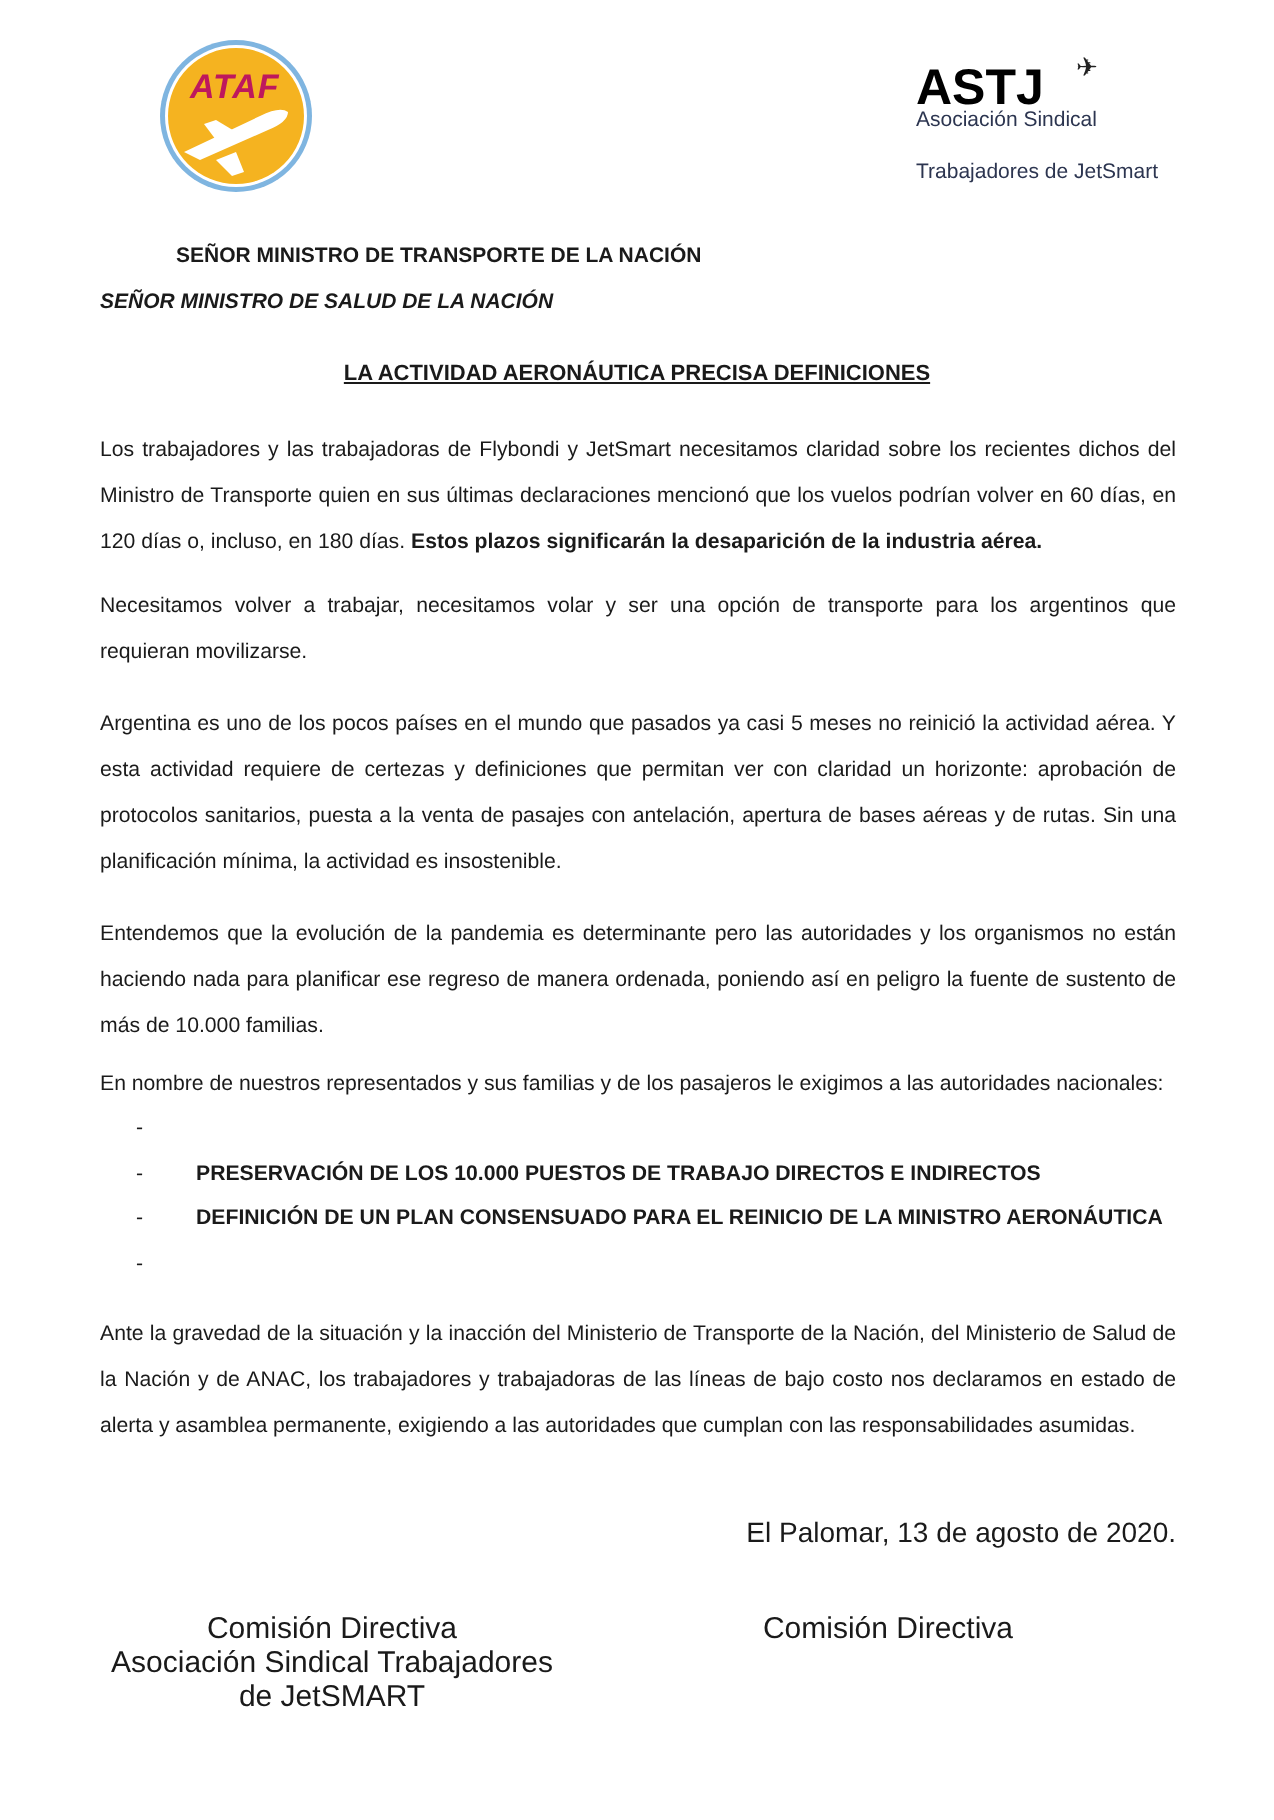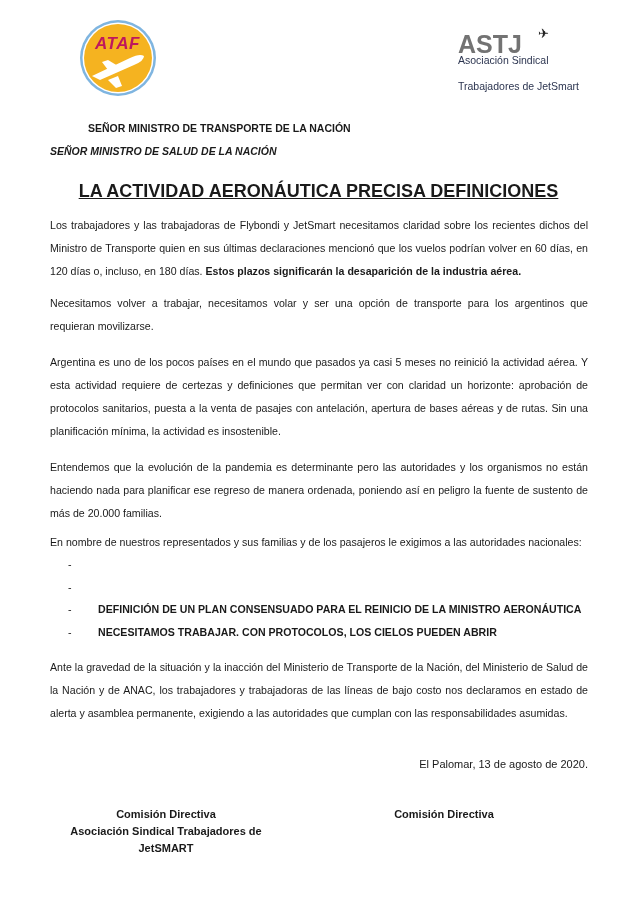--- a/index.html
+++ b/index.html
@@ -1,33 +1,33 @@
 <!DOCTYPE html>
 <html><head>
 <meta charset="utf-8">
 <style>
   html, body { margin:0; padding:0; background:#ffffff; }
   body { width:637px; height:910px; position:relative; overflow:hidden;
          font-family:"Liberation Sans", sans-serif; color:#1a1a1a; }
   .logo-ataf { position:absolute; left:78px; top:18px; width:80px; height:80px; }
   .logo-astj { position:absolute; left:458px; top:26px; width:130px; height:70px; }
-  .astj-title { position:absolute; left:0; top:4px; font-size:25px; font-weight:bold; color:#737373; letter-spacing:0px; }
+  .astj-title { position:absolute; left:0; top:4px; font-size:25px; font-weight:bold; color:#000000; letter-spacing:0px; }
   .astj-plane { position:absolute; left:80px; top:0px; font-size:13px; color:#222; }
   .astj-line { position:absolute; left:0; font-size:10.5px; color:#2c3550; white-space:nowrap; }
   .addr { position:absolute; left:50px; font-size:10.5px; font-weight:bold; }
   .title { position:absolute; left:0; width:637px; top:181px; text-align:center;
-           font-size:18px; font-weight:bold; text-decoration:underline; }
+           font-size:11px; font-weight:bold; text-decoration:underline; }
   .para { position:absolute; left:50px; width:538px; font-size:10.6px; line-height:23px;
           text-align:justify; }
   .list { position:absolute; left:50px; width:560px; font-size:10.6px; }
   .list-item { height:22.5px; line-height:22.5px; display:flex; }
   .dash { width:48px; padding-left:18px; box-sizing:border-box; }
   .list-item .txt { font-weight:bold; }
-  .date { position:absolute; right:49px; top:758px; font-size:11px; }
-  .sig { position:absolute; top:806px; font-size:11px; text-align:center; line-height:17px;font-weight:bold; }
+  .date { position:absolute; right:49px; top:758px; font-size:14px; }
+  .sig { position:absolute; top:806px; font-size:15px; text-align:center; line-height:17px; }
 </style>
 </head>
 <body>
 
 <div class="logo-ataf">
   <svg width="80" height="80" viewBox="0 0 80 80">
     <circle cx="40" cy="40" r="38" fill="#7fb5e0"></circle>
     <circle cx="40" cy="40" r="35.5" fill="#ffffff"></circle>
     <circle cx="40" cy="40" r="34" fill="#f5b320"></circle>
     <path d="M14 58 L52 40 Q62 35 66 38 Q66 43 56 47 L22 62 Z" fill="#ffffff"></path>
@@ -49,37 +49,37 @@
 
 <div class="title">LA ACTIVIDAD AERONÁUTICA PRECISA DEFINICIONES</div>
 
 <div class="para" style="top:214px;">
   <span>Los trabajadores y las trabajadoras de Flybondi y JetSmart necesitamos claridad sobre los recientes dichos del Ministro de Transporte quien en sus últimas declaraciones mencionó que los vuelos podrían volver en 60 días, en 120 días o, incluso, en 180 días.</span>
   <b>Estos plazos significarán la desaparición de la industria aérea.</b>
 </div>
 
 <div class="para" style="top:292px;">Necesitamos volver a trabajar, necesitamos volar y ser una opción de transporte para los argentinos que requieran movilizarse.</div>
 <div class="para" style="top:351px;">Argentina es uno de los pocos países en el mundo que pasados ya casi 5 meses no reinició la actividad aérea. Y esta actividad requiere de certezas y definiciones que permitan ver con claridad un horizonte: aprobación de protocolos sanitarios, puesta a la venta de pasajes con antelación, apertura de bases aéreas y de rutas. Sin una planificación mínima, la actividad es insostenible.</div>
-<div class="para" style="top:456px;">Entendemos que la evolución de la pandemia es determinante pero las autoridades y los organismos no están haciendo nada para planificar ese regreso de manera ordenada, poniendo así en peligro la fuente de sustento de más de 20.000 familias.</div>
+<div class="para" style="top:456px;">Entendemos que la evolución de la pandemia es determinante pero las autoridades y los organismos no están haciendo nada para planificar ese regreso de manera ordenada, poniendo así en peligro la fuente de sustento de más de 10.000 familias.</div>
 <div class="para" style="top:531px;">En nombre de nuestros representados y sus familias y de los pasajeros le exigimos a las autoridades nacionales:</div>
 
 <div class="list" style="top:553px;">
   <div class="list-item">
     <span class="dash">-</span>
   </div>
   <div class="list-item">
     <span class="dash">-</span>
+    <span class="txt">PRESERVACIÓN DE LOS 10.000 PUESTOS DE TRABAJO DIRECTOS E INDIRECTOS</span>
   </div>
   <div class="list-item">
     <span class="dash">-</span>
     <span class="txt">DEFINICIÓN DE UN PLAN CONSENSUADO PARA EL REINICIO DE LA MINISTRO AERONÁUTICA</span>
   </div>
   <div class="list-item">
     <span class="dash">-</span>
-    <span class="txt">NECESITAMOS TRABAJAR. CON PROTOCOLOS, LOS CIELOS PUEDEN ABRIR</span>
   </div>
 </div>
 
 <div class="para" style="top:656px;">Ante la gravedad de la situación y la inacción del Ministerio de Transporte de la Nación, del Ministerio de Salud de la Nación y de ANAC, los trabajadores y trabajadoras de las líneas de bajo costo nos declaramos en estado de alerta y asamblea permanente, exigiendo a las autoridades que cumplan con las responsabilidades asumidas.</div>
 
 <div class="date">El Palomar, 13 de agosto de 2020.</div>
 
 <div class="sig" style="left:48px;width:236px;">
   <div>Comisión Directiva</div>
   <div>Asociación Sindical Trabajadores de JetSMART</div>

